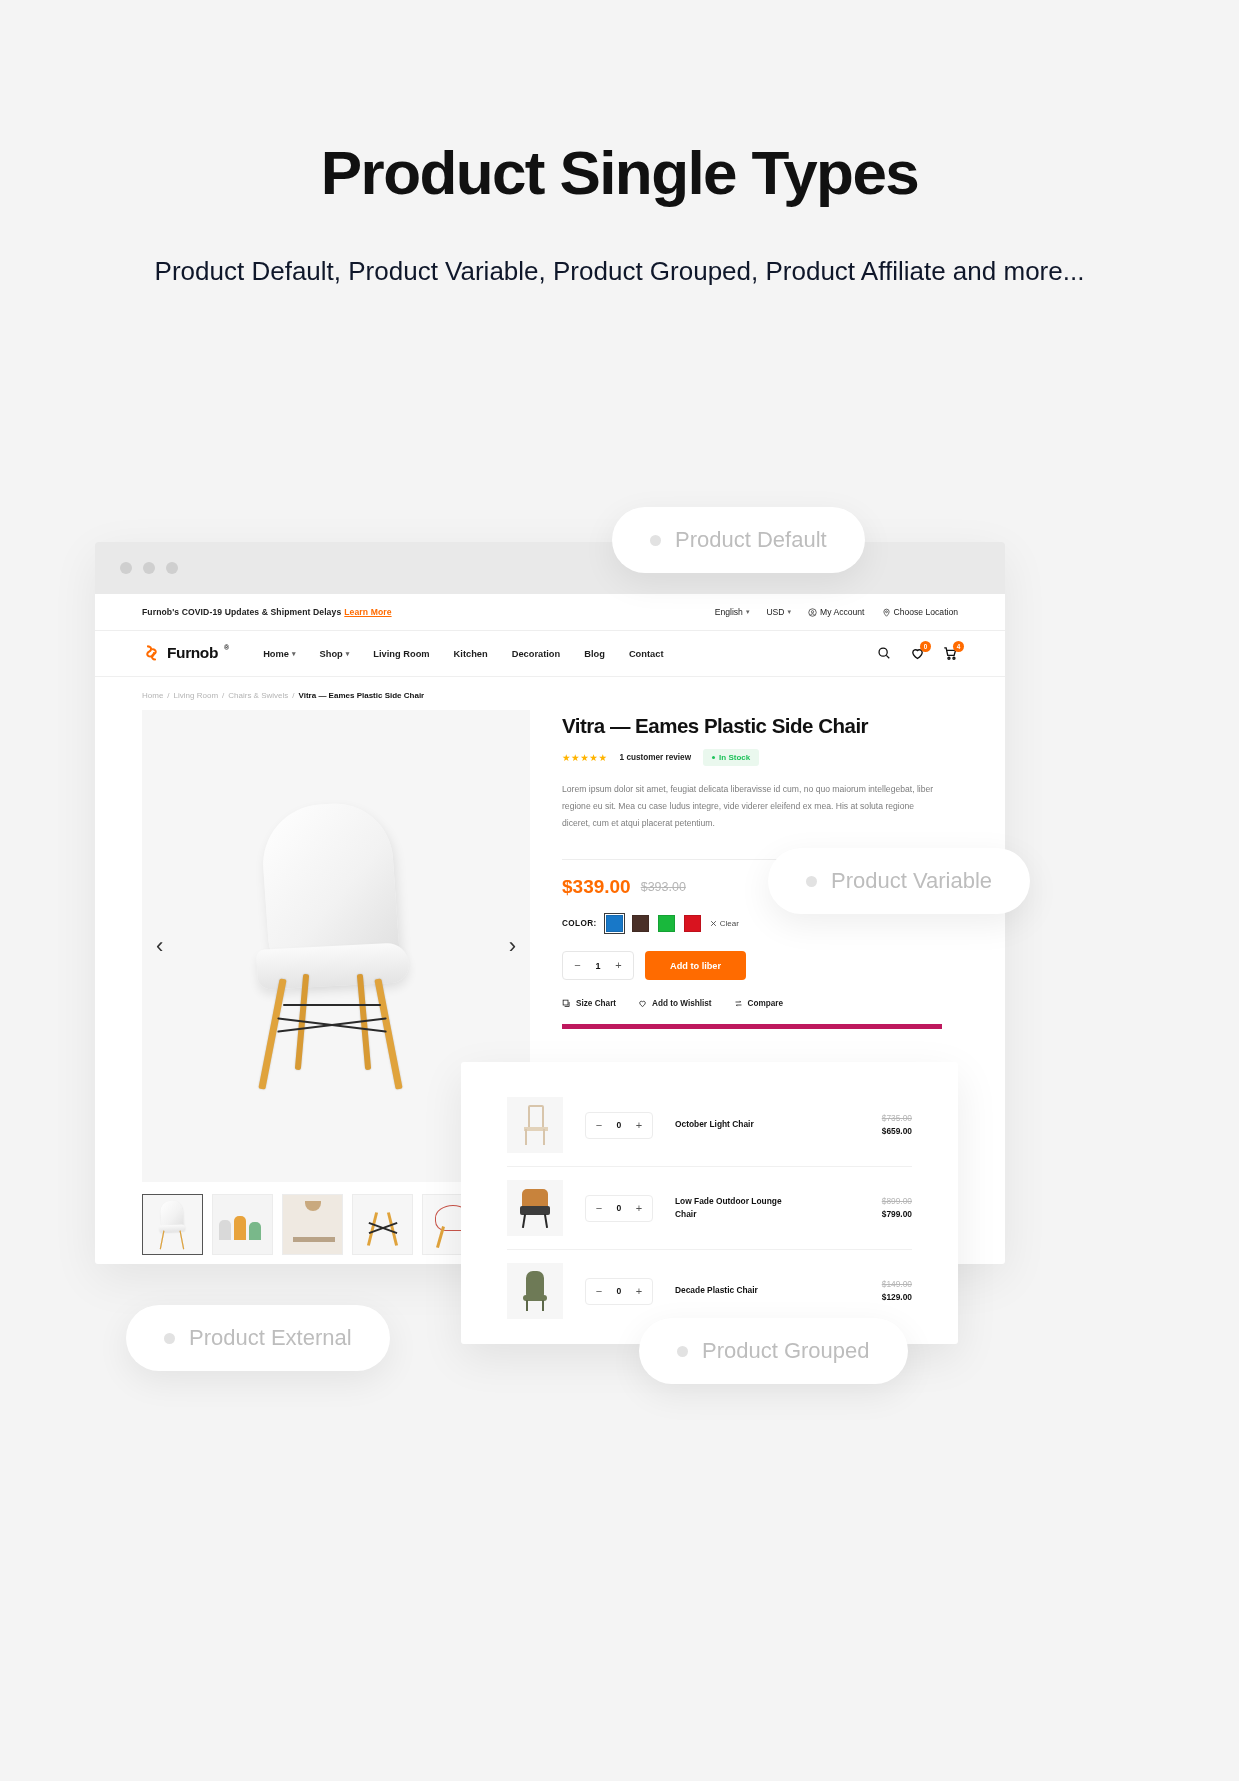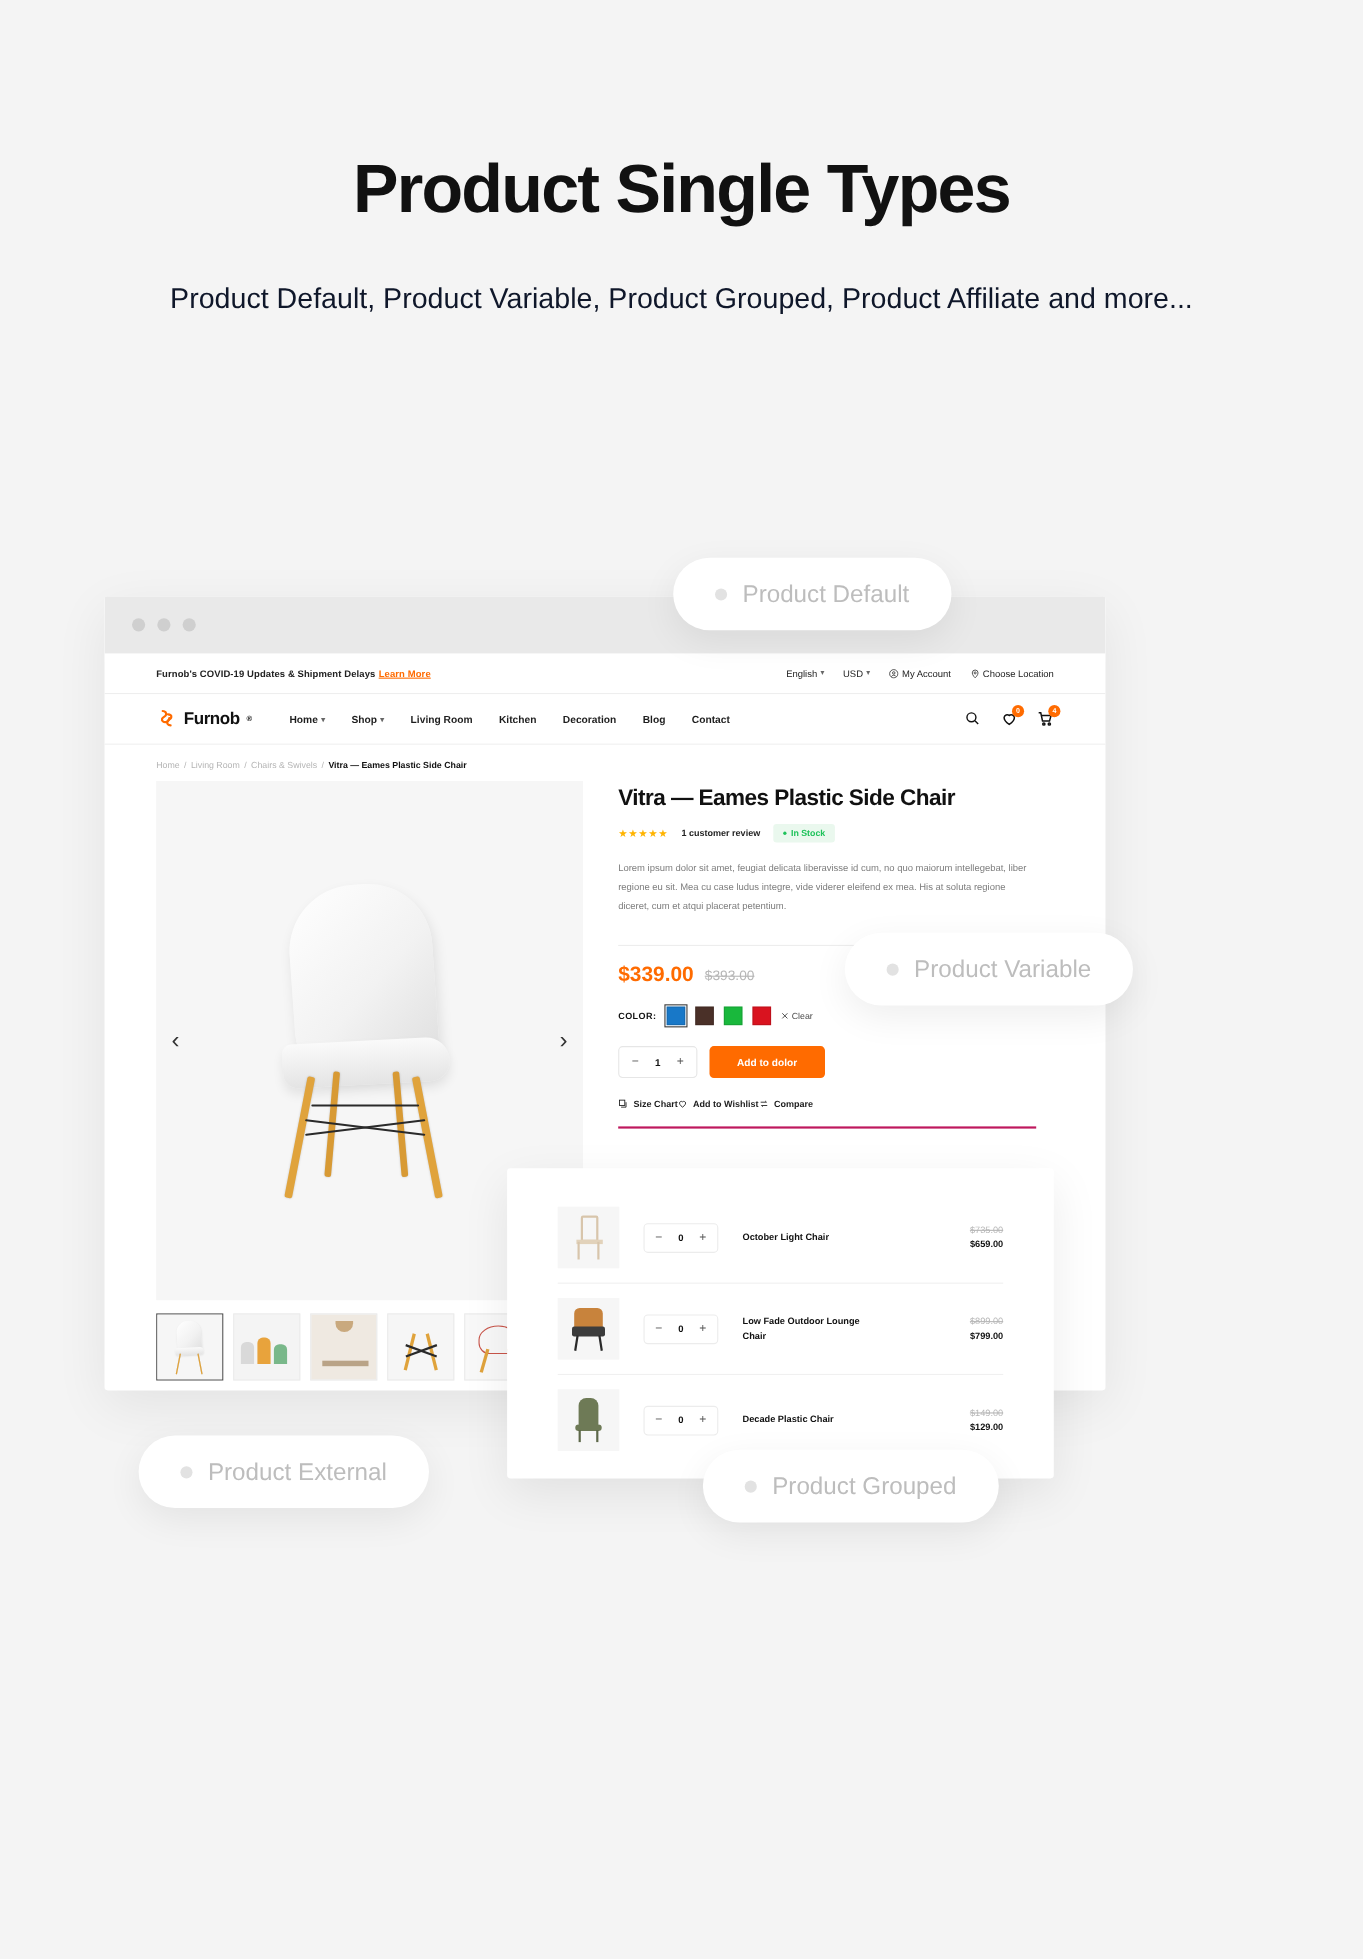--- a/index.html
+++ b/index.html
@@ -49,21 +49,21 @@
   }
   .topstrip .right { margin-left: auto; display: flex; align-items: center; gap: 17px; }
   .topstrip .right span { display: inline-flex; align-items: center; gap: 3px; }
   .caret { font-size: 7px; color: #666; }
 
   
   .nav {
     height: 46px; display: flex; align-items: center;
     padding: 0 47px; border-bottom: 1px solid #efefef;
   }
-  .logo { display: flex; align-items: center; gap: 6px; }
+  .logo { display: flex; align-items: flex-start; gap: 6px; }
   .logo-mark { width: 19px; height: 19px; position: relative; }
   .logo-text { font-size: 15.5px; font-weight: 800; color: #111; letter-spacing: -.4px; }
   .logo-reg { font-size: 7px; vertical-align: super; color: #111; font-weight: 600; }
   .menu { display: flex; align-items: center; gap: 24px; margin-left: 34px; }
   .menu a {
     font-size: 9.3px; color: #1d1d1d; text-decoration: none; font-weight: 600;
     display: inline-flex; align-items: center; gap: 3px; white-space: nowrap;
   }
   .nav-icons { margin-left: auto; display: flex; align-items: center; gap: 18px; }
   .icon-btn { position: relative; width: 15px; height: 15px; color: #111; }
@@ -168,22 +168,22 @@
     border: none; background: none; font-size: 11px; color: #555;
     width: 19px; cursor: pointer; line-height: 1;
   }
   .qty .val { font-size: 9px; width: 22px; text-align: center; color: #111; font-weight: 600; }
   .addcart {
     background: #ff6b00; color: #fff; border: none; border-radius: 4px;
     height: 29px; padding: 0 25px; font-size: 9.2px; font-weight: 700; cursor: pointer;
     font-family: "Liberation Sans", sans-serif;
   }
   .links {
-    display: flex; align-items: center; margin-top: 19px;
-    padding-bottom: 16px; border-bottom: 2px solid #be185d; max-width: 380px;
+    display: flex; align-items: center; gap: 22px; margin-top: 19px;
+    padding-bottom: 16px; border-bottom: 5px solid #be185d; max-width: 380px;
   }
   .links span {
     font-size: 8.2px; color: #1d1d1d; font-weight: 600;
     display: inline-flex; align-items: center; gap: 5px; cursor: pointer;
   }
 
   
   .pill {
     position: absolute; background: #fff; border-radius: 40px;
     display: flex; align-items: center; gap: 14px;
@@ -455,21 +455,21 @@
               <span>Clear</span>
             </span>
         </div>
 
         <div class="buy-row">
           <div class="qty">
             <button>−</button>
             <span class="val">1</span>
             <button>+</button>
           </div>
-          <button class="addcart">Add to dolor</button>
+          <button class="addcart">Add to liber</button>
         </div>
 
         <div class="links">
           <span>
             <svg width="9" height="9" viewBox="0 0 24 24" fill="none" stroke="#111" stroke-width="2">
                 <rect x="3" y="3" width="13" height="13"></rect>
                 <path d="M19 8v12H7"></path>
               </svg>
             <span>Size Chart</span>
           </span>

